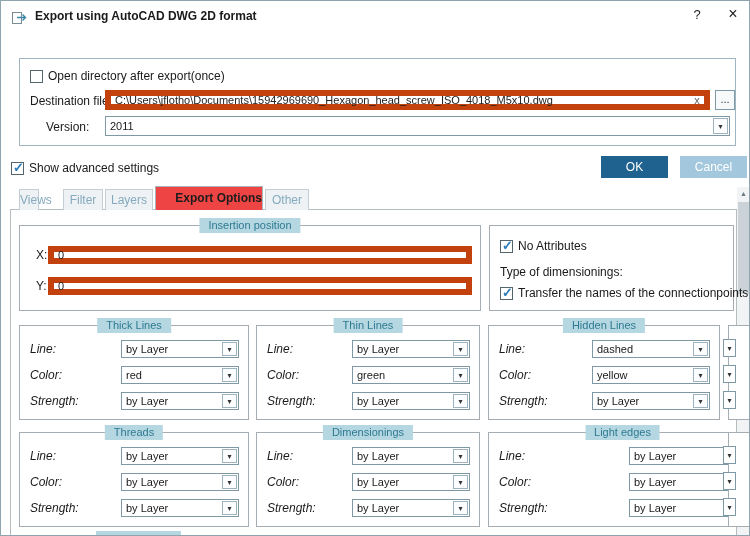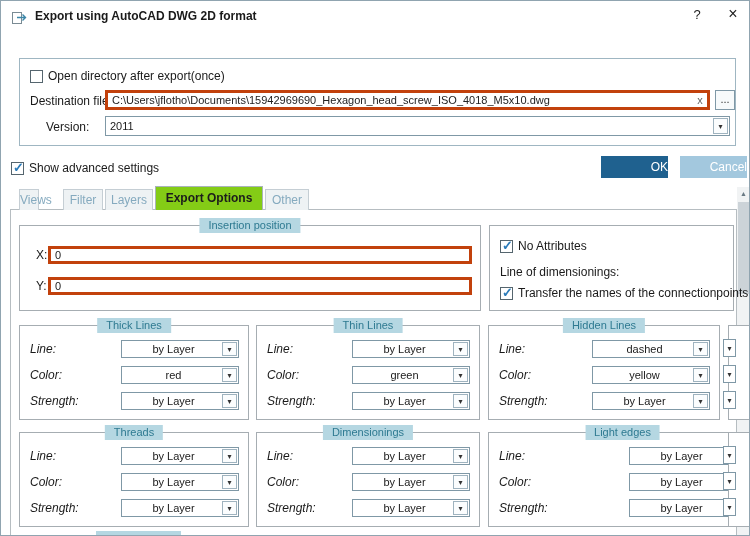--- a/index.html
+++ b/index.html
@@ -14,44 +14,44 @@
   .app-icon { position:absolute; left:10px; top:7px; width:17px; height:17px; }
   .win-title { position:absolute; left:34px; top:8px; font-weight:bold; font-size:12px; }
   .help-btn { position:absolute; left:686px; top:6px; width:20px; height:18px; text-align:center; font-size:13px; color:#222; cursor:default; }
   .close-btn { position:absolute; left:720px; top:4px; width:24px; height:22px; text-align:center; font-size:16px; color:#222; cursor:default; }
 
   
   .topbox { position:absolute; left:18px; top:57px; width:717px; height:88px; border:1px solid #9fb6c2; background:#fff; }
   .cb { position:absolute; width:13px; height:13px; border:1px solid #55656e; background:#fff; }
   .cb.checked::after { content:"✓"; position:absolute; left:1px; top:-3px; color:var(--check,#2b7bb9); font-weight:bold; font-size:13px; }
   .lbl { position:absolute; white-space:nowrap; }
-  .inputwrap { position:absolute; border:3px solid #c2410c; background:#fff; display:flex; align-items:center; }
+  .inputwrap { position:absolute; border:6px solid #c2410c; background:#fff; display:flex; align-items:center; }
   .inputwrap input { flex:1; border:none; outline:none; font-family:"Liberation Sans",sans-serif; font-size:11px; padding:0 4px; color:#222; background:transparent; min-width:0; }
   .clear-x { width:14px; text-align:center; color:#666; font-size:11px; cursor:default; }
   .browse-btn { position:absolute; border:1px solid #7f98a6; background:#f7fafb; text-align:center; font-size:11px; line-height:17px; color:#333; cursor:default; }
   .combo { position:absolute; height:18px; background:#fff; border:1px solid #7f98a6; display:flex; align-items:center; }
   .combo .val { flex:1; padding-left:4px; font-size:11px; white-space:nowrap; overflow:hidden; }
   .combo .arr { width:15px; align-self:stretch; margin:1px; border:1px solid #9fb3bf; background:#fbfdfe; display:flex; align-items:center; justify-content:center; font-size:8px; color:#333; }
 
   
-  .btn { position:absolute; height:22px; width:67px; border:none; color:#fff; font-size:12px; font-family:"Liberation Sans",sans-serif; text-align:right; line-height:22px; cursor:default; }
+  .btn { position:absolute; height:22px; width:67px; border:none; color:#fff; font-size:12px; font-family:"Liberation Sans",sans-serif; text-align:center; line-height:22px; cursor:default; }
   .btn.ok { background:var(--ok-bg,#1f618f); }
   .btn.cancel { background:var(--cancel-bg,#a3c8de); }
 
   
   .tab { position:absolute; top:188px; height:21px; background:#eef2f4; border:1px solid #c5ced4; border-bottom:none; color:#85aabf; text-align:center; line-height:20px; z-index:2; }
-  .tab.active { top:185px; height:24px; background:#84cc16; border-color:#a9b4ba; color:#1c1c1c; font-weight:bold; z-index:3; line-height:23px; }
+  .tab.active { top:185px; height:24px; background:#ef4444; border-color:#a9b4ba; color:#1c1c1c; font-weight:bold; z-index:3; line-height:23px;text-align:right; }
   .panel { position:absolute; left:9px; top:208px; width:727px; height:328px; border:1px solid #b6bdc1; border-bottom:none; background:#fff; z-index:1; }
 
   
   .grp { position:absolute; border:1px solid #a6adb2; background:#fff; z-index:2; }
   .ghead { position:absolute; top:-8px; left:50%; transform:translateX(-50%); background:var(--accent-header-bg,#b5d7e2); color:var(--accent-header-text,#2e7a91); font-size:11px; padding:1px 9px; white-space:nowrap; line-height:13px; }
   .grow { position:absolute; left:0; width:100%; height:18px; }
   .grow label { position:absolute; left:10px; top:2px;font-style:italic; }
-  .grow .combo { right:9px; width:118px; top:0;text-align:center; }
+  .grow .combo { right:9px; width:118px; top:0; }
   .irow { position:absolute; left:0; width:100%; height:18px; }
   .irow label { position:absolute; left:16px; top:2px; }
   .irow .inputwrap { left:28px; top:0; width:424px; height:18px; }
 
   .sliver-combo { position:absolute; width:13px; height:18px; border:1px solid #7f98a6; background:#fff; display:flex; align-items:center; justify-content:center; font-size:8px; color:#333; z-index:3; }
   .ghead-sliver { position:absolute; left:95px; top:530px; width:85px; height:12px; background:var(--accent-header-bg,#b5d7e2); z-index:3; }
 
   
   .scrollbar { position:absolute; left:736px; top:186px; width:13px; height:350px; background:#f1f3f4; }
   .scroll-up { position:absolute; left:0; top:0; width:13px; height:14px; text-align:center; font-size:7px; line-height:14px; color:#6a7a84; background:#f1f3f4; }
@@ -117,21 +117,21 @@
       <label>Y:</label>
       <div class="inputwrap" style="position:absolute;">
         <input type="text" value="0" style="">
       </div>
     </div>
   </div>
 
   <div class="grp" style="left:488px; top:224px; width:245px; height:86px;">
     <span class="cb checked" style="left:10px; top:14px;"></span>
     <span class="lbl" style="left:28px; top:13px;">No Attributes</span>
-    <span class="lbl" style="left:10px; top:39px;">Line of dimensionings:</span>
+    <span class="lbl" style="left:10px; top:39px;">Type of dimensionings:</span>
     <span class="cb checked" style="left:10px; top:61px;"></span>
     <span class="lbl" style="left:28px; top:60px;">Transfer the names of the connectionpoints</span>
   </div>
 
   <div class="grp" style="left:18px; top:324px; width:230px; height:95px;">
     <span class="ghead">Thick Lines</span>
     <div class="grow" style="top:14px;">
         <label>Line:</label>
       <div class="combo">
           <span class="val">by Layer</span>

